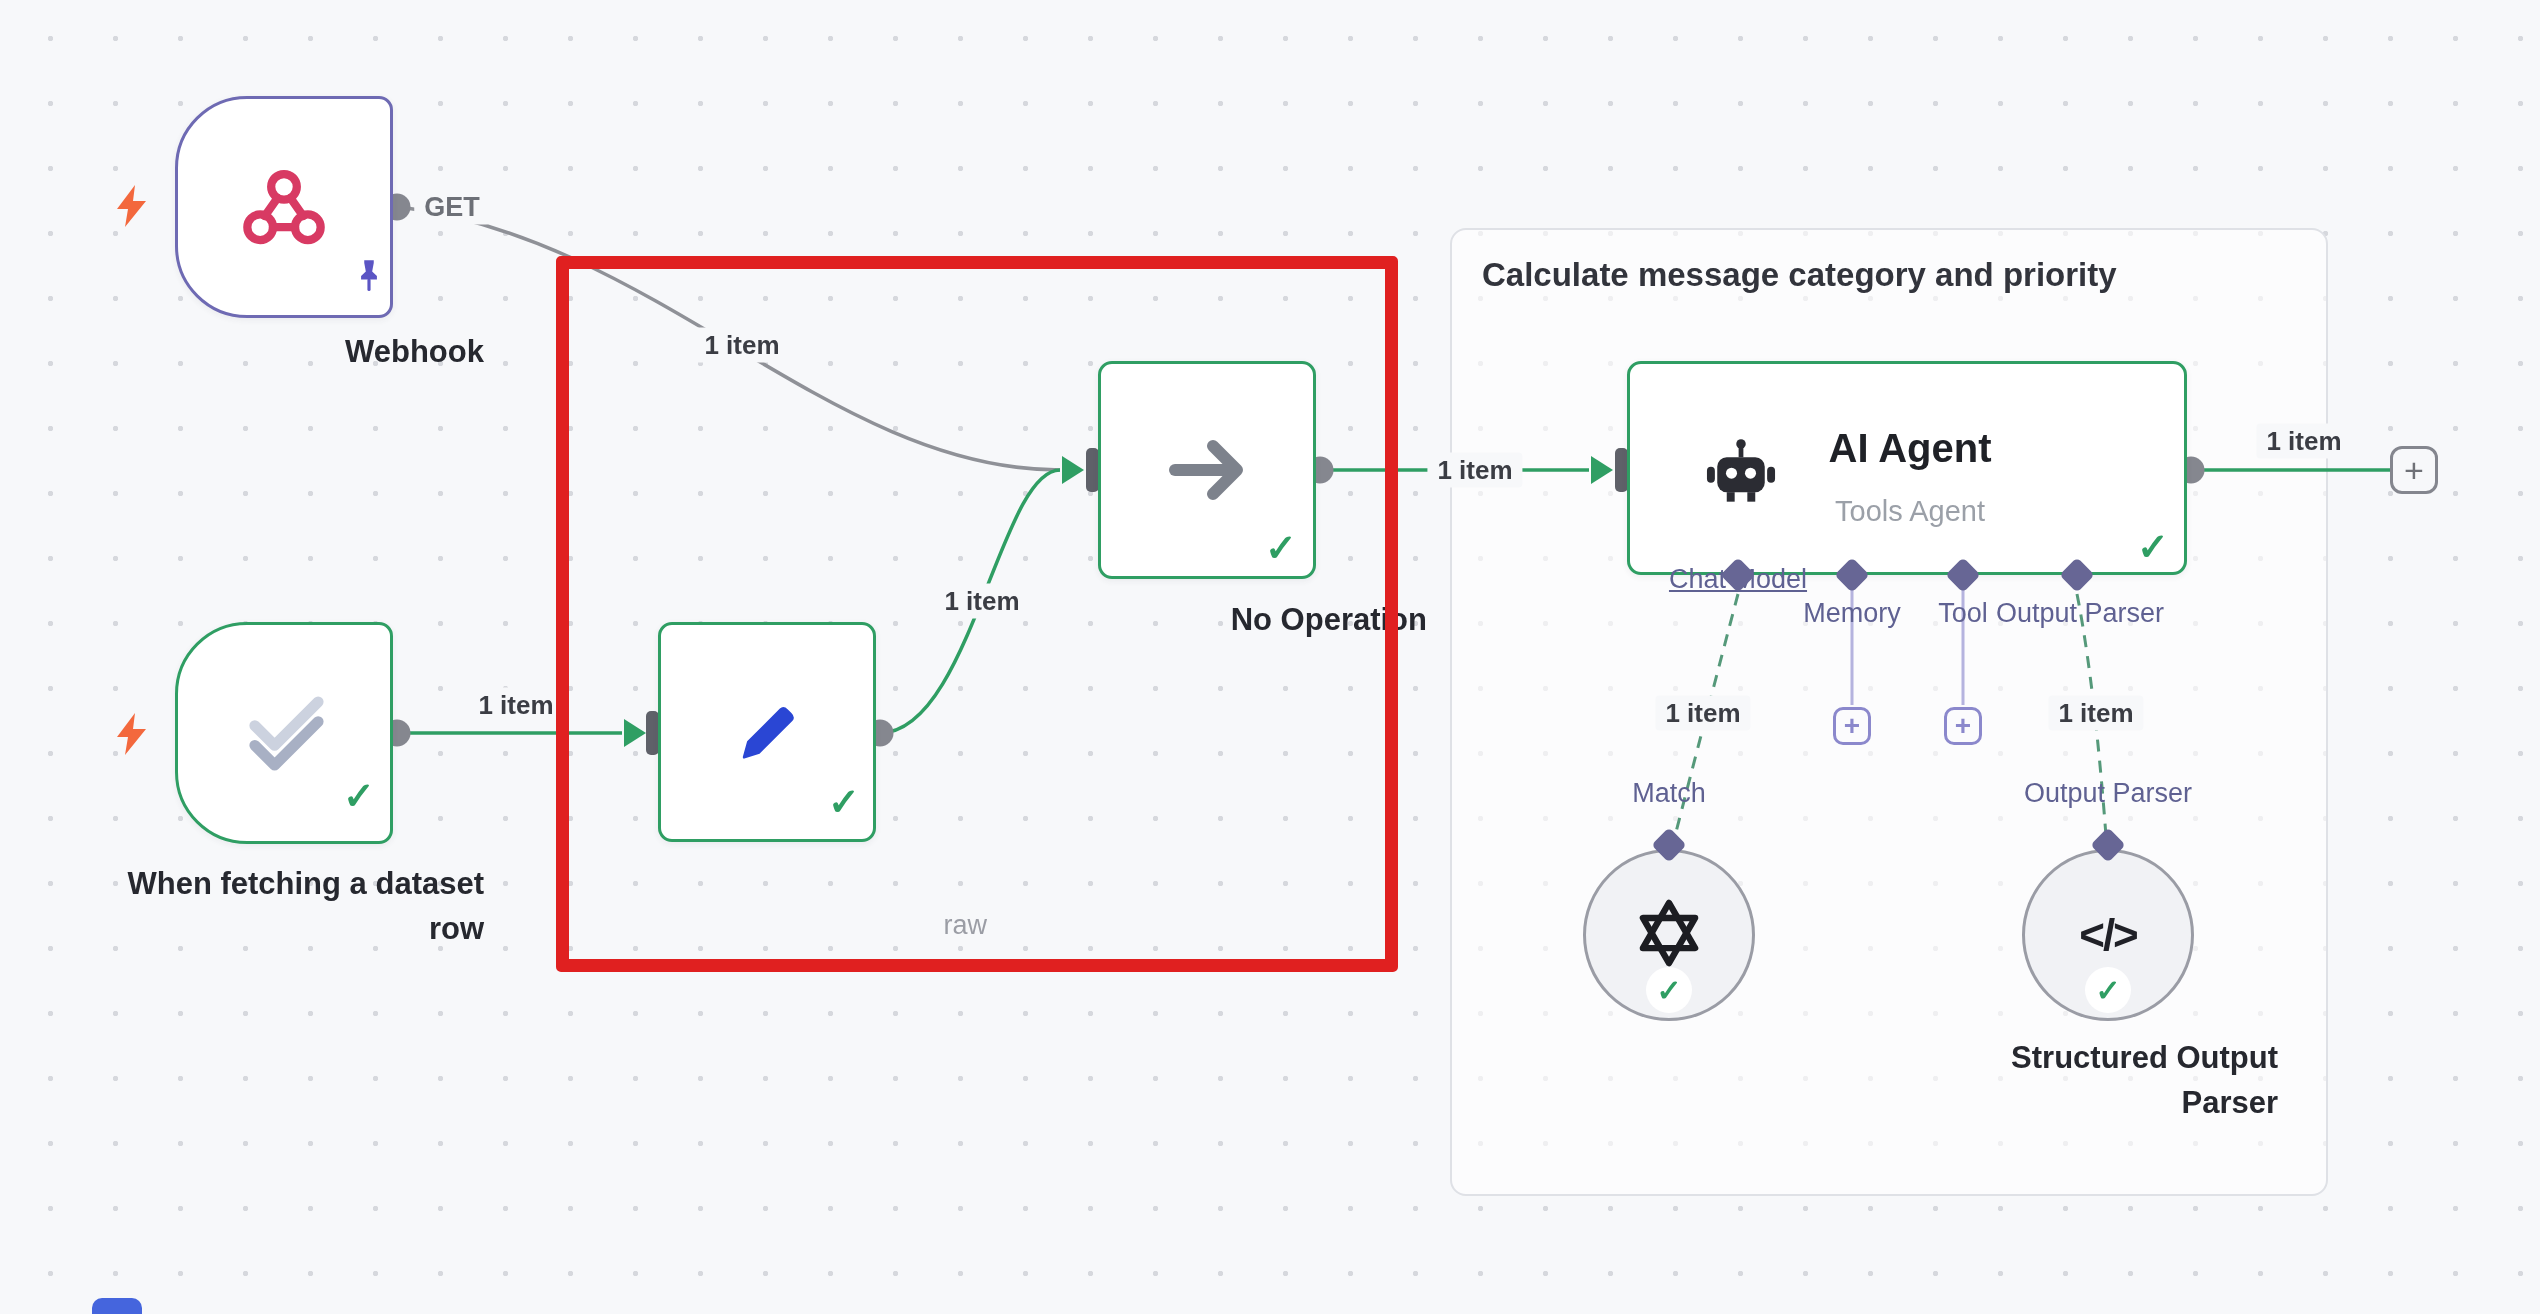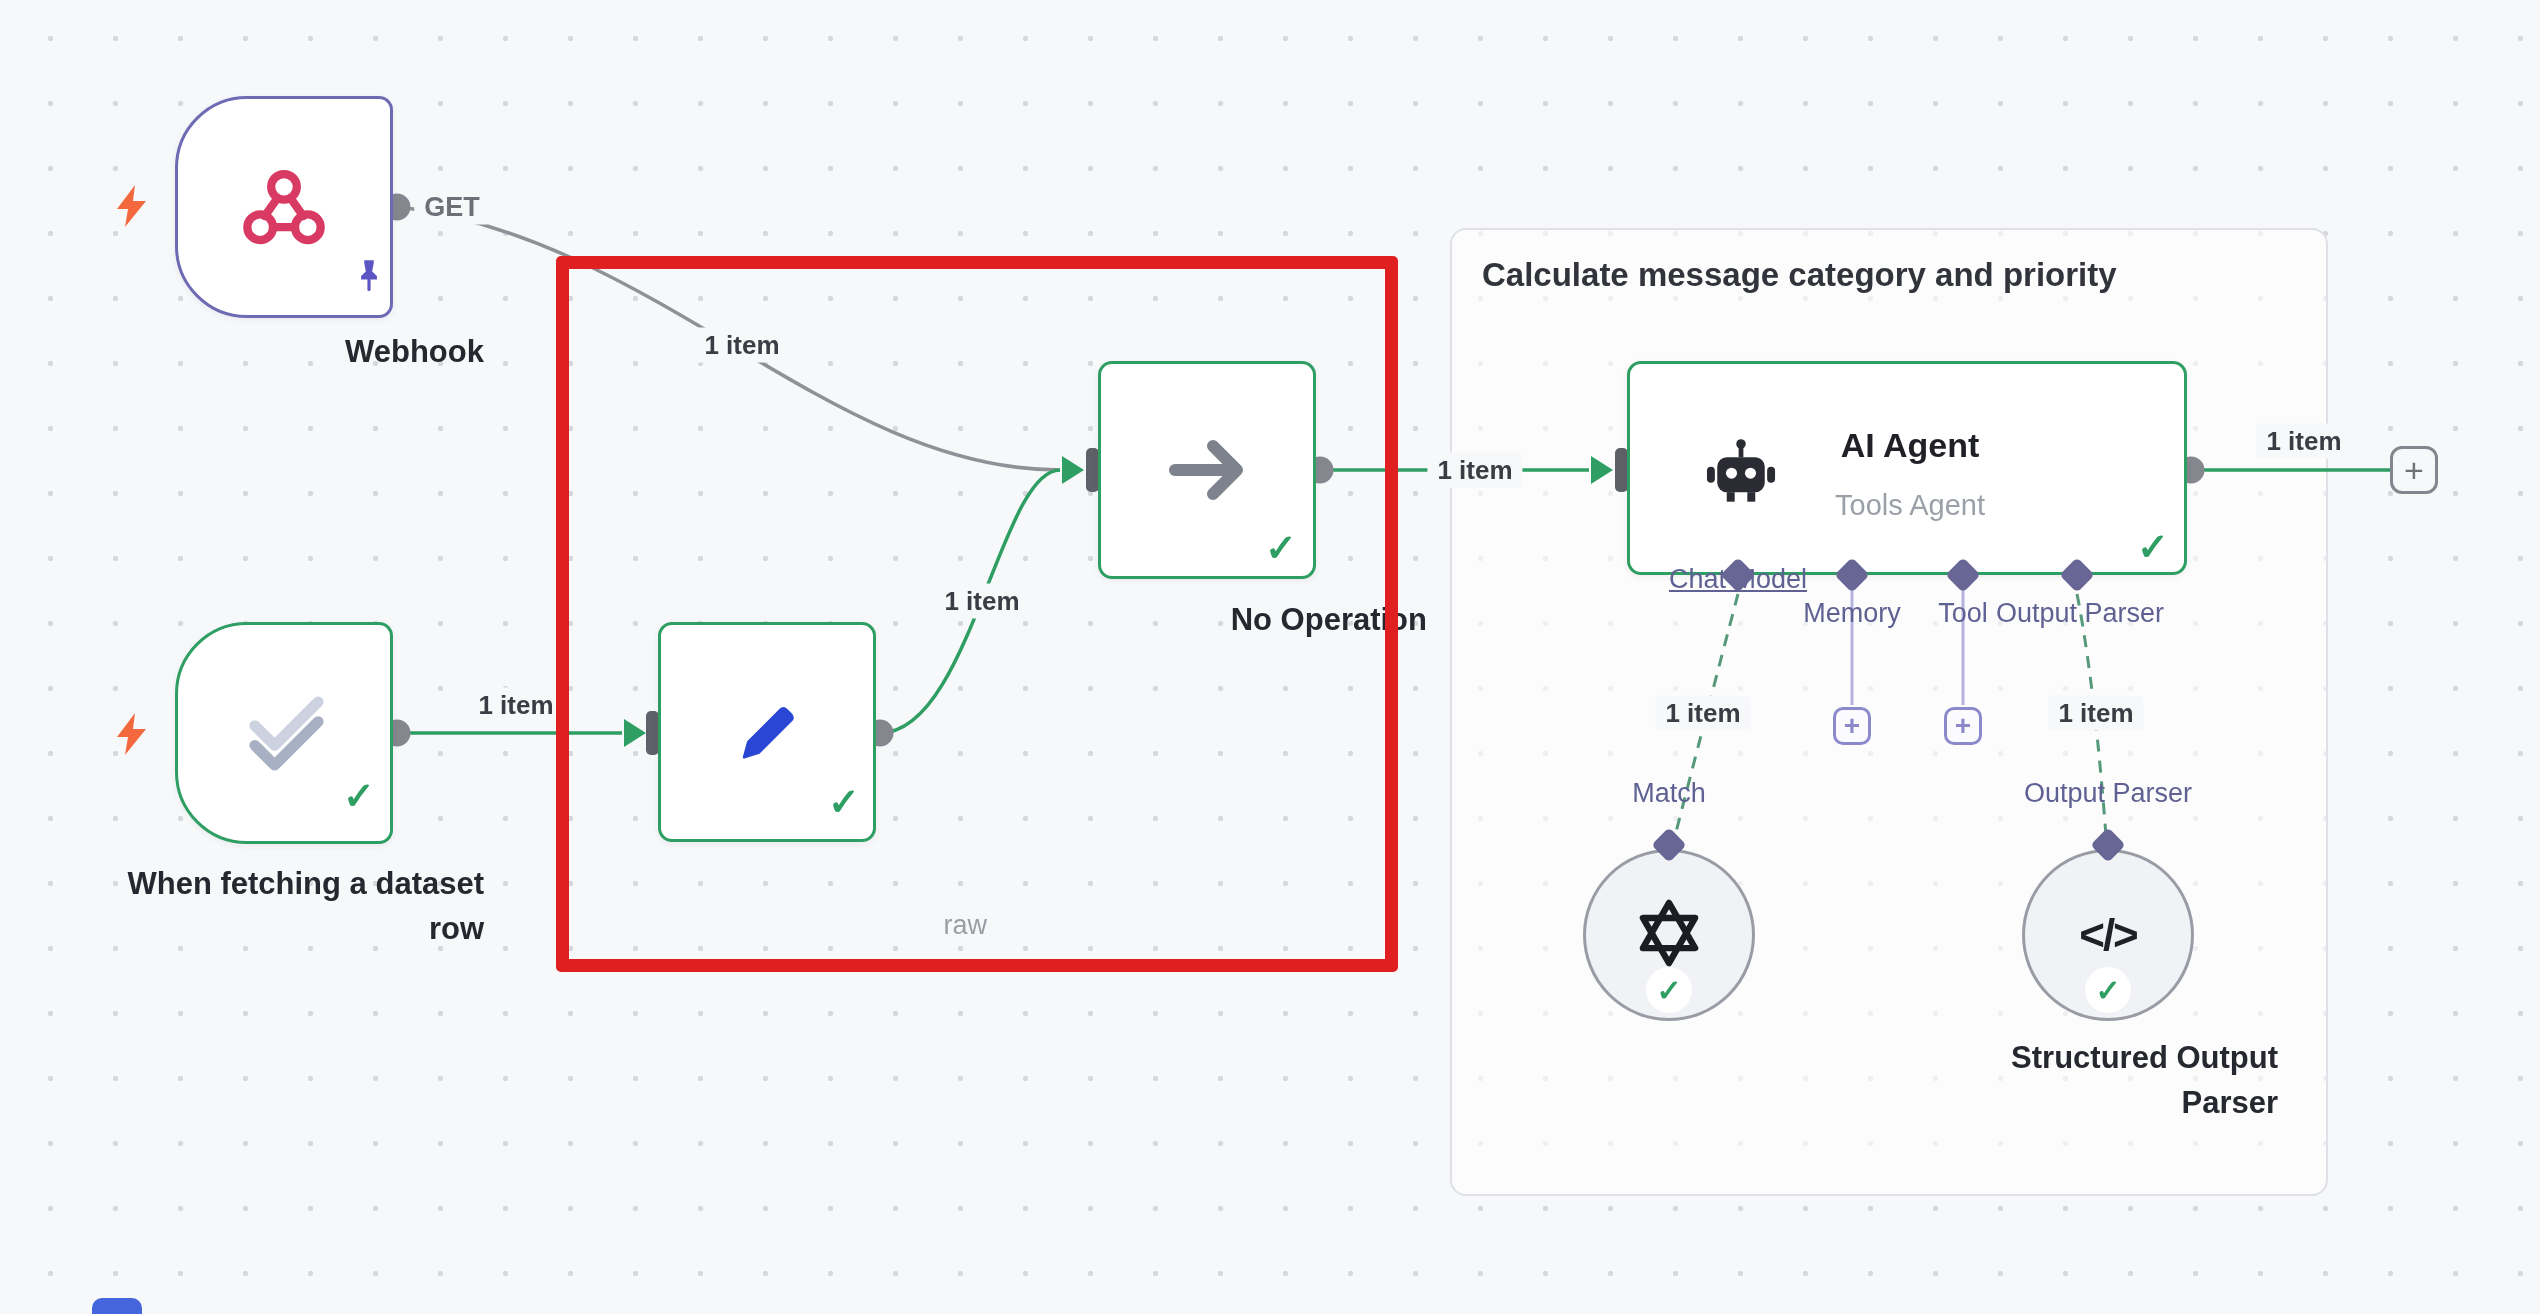--- a/index.html
+++ b/index.html
@@ -75,21 +75,21 @@
   .plus-btn{
     position:absolute;z-index:4;box-sizing:border-box;
     width:38px;height:38px;border:3px solid #8b88cc;border-radius:10px;
     background:#fbfbfd;color:#8b88cc;font-size:28px;font-weight:600;
     display:flex;align-items:center;justify-content:center;line-height:1;
   }
   .plus-big{
     width:48px;height:48px;border-color:#84868e;color:#6f7177;
     background:#f7f8fa;border-radius:12px;font-size:34px;font-weight:500;
   }
-  .agent-title{font-size:34px;font-weight:700;color:#1f2127;}
+  .agent-title{font-size:40px;font-weight:700;color:#1f2127;}
   .agent-sub{font-size:29px;font-weight:400;color:#9ba0a8;margin-top:24px;}
   .code-glyph{font-size:44px;font-weight:700;color:#202127;letter-spacing:-2px;}
   .annotation-rect{
     position:absolute;z-index:30;box-sizing:border-box;
     border:13px solid #e02020;border-radius:5px;pointer-events:none;
   }
   .bolt{position:absolute;z-index:4;}
 </style>
 </head>
 <body>

